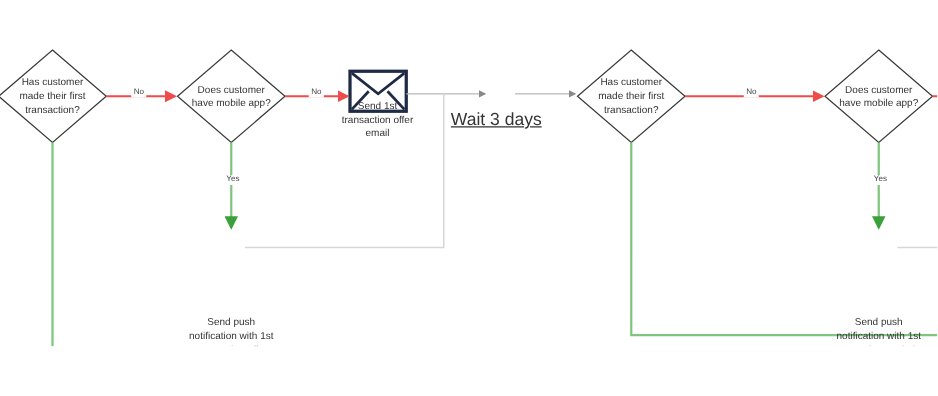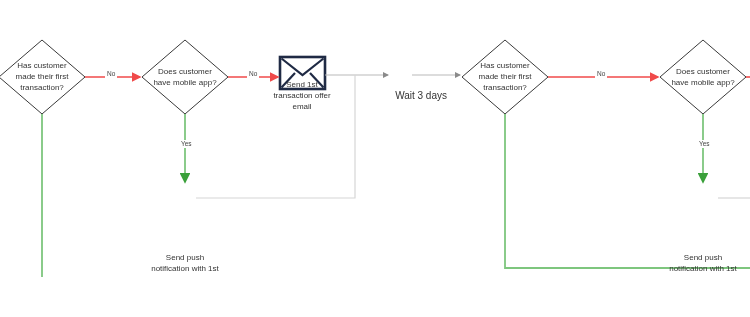--- a/index.html
+++ b/index.html
@@ -38,25 +38,26 @@
     font-size: 6.5px;
     line-height: 8px;
     color: #444444;
     background: #ffffff;
     padding: 0 2px;
     text-align: center;
     white-space: nowrap;
   }
   .big-label {
     position: absolute;
-    font-size: 10px;
+    font-size: 14px;
     line-height: 11px;
     color: #333333;
-    text-align: right;
+    text-align: center;
     white-space: nowrap;
+    text-decoration: underline;
   }
   .caption {
     position: absolute;
     font-size: 8px;
     line-height: 11px;
     color: #333333;
     text-align: center;
     white-space: pre-line;
     margin-top: 24px;
   }

